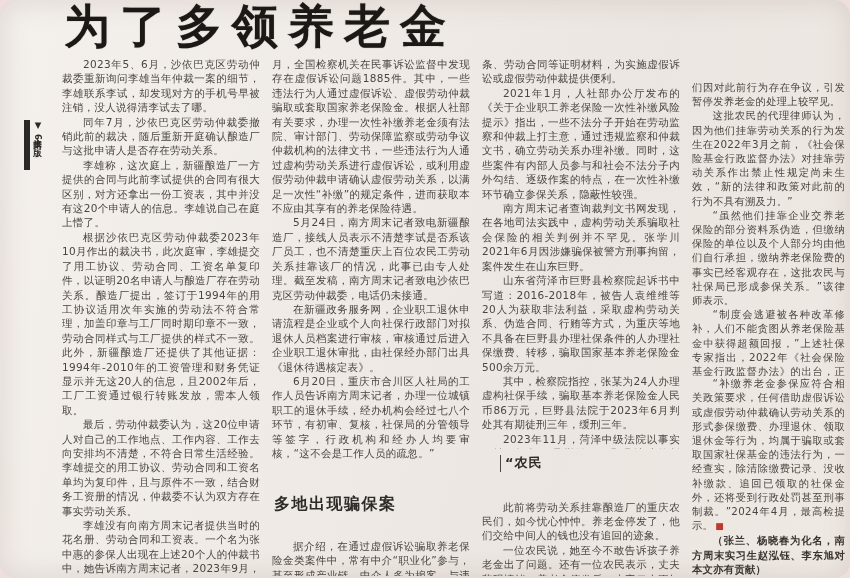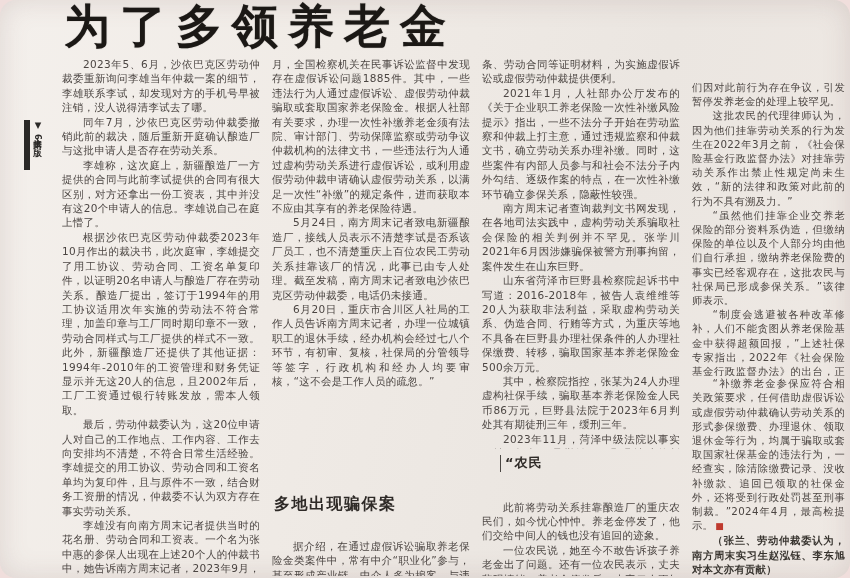--- a/index.html
+++ b/index.html
@@ -58,20 +58,21 @@
       <p>李雄称，这次庭上，新疆酿造厂一方提供的合同与此前李试提供的合同有很大区别，对方还拿出一份工资表，其中并没有这20个申请人的信息。李雄说自己在庭上懵了。</p>
       <p>根据沙依巴克区劳动仲裁委2023年10月作出的裁决书，此次庭审，李雄提交了用工协议、劳动合同、工资名单复印件，以证明20名申请人与酿造厂存在劳动关系。酿造厂提出，签订于1994年的用工协议适用次年实施的劳动法不符合常理，加盖印章与工厂同时期印章不一致，劳动合同样式与工厂提供的样式不一致。此外，新疆酿造厂还提供了其他证据：1994年-2010年的工资管理和财务凭证显示并无这20人的信息，且2002年后，工厂工资通过银行转账发放，需本人领取。</p>
       <p>最后，劳动仲裁委认为，这20位申请人对自己的工作地点、工作内容、工作去向安排均不清楚，不符合日常生活经验。李雄提交的用工协议、劳动合同和工资名单均为复印件，且与原件不一致，结合财务工资册的情况，仲裁委不认为双方存在事实劳动关系。</p>
       <p>李雄没有向南方周末记者提供当时的花名册、劳动合同和工资表。一个名为张中惠的参保人出现在上述20个人的仲裁书中，她告诉南方周末记者，2023年9月，沙依巴克区劳动仲裁委撤销此前的裁决后，她的养老金就被停发了。2024年5月，她也委托律师打官司，成为67名委托人中的一员。</p>
     </div>
 
   <div class="col col2">
     <div class="flow top2 continues">
         <p>月，全国检察机关在民事诉讼监督中发现存在虚假诉讼问题1885件。其中，一些违法行为人通过虚假诉讼、虚假劳动仲裁骗取或套取国家养老保险金。根据人社部有关要求，办理一次性补缴养老金须有法院、审计部门、劳动保障监察或劳动争议仲裁机构的法律文书，一些违法行为人通过虚构劳动关系进行虚假诉讼，或利用虚假劳动仲裁申请确认虚假劳动关系，以满足一次性“补缴”的规定条件，进而获取本不应由其享有的养老保险待遇。</p>
         <p>5月24日，南方周末记者致电新疆酿造厂，接线人员表示不清楚李试是否系该厂员工，也不清楚重庆上百位农民工劳动关系挂靠该厂的情况，此事已由专人处理。截至发稿，南方周末记者致电沙依巴克区劳动仲裁委，电话仍未接通。</p>
+        <p>在新疆政务服务网，企业职工退休申请流程是企业或个人向社保行政部门对拟退休人员档案进行审核，审核通过后进入企业职工退休审批，由社保经办部门出具《退休待遇核定表》。</p>
         <p>6月20日，重庆市合川区人社局的工作人员告诉南方周末记者，办理一位城镇职工的退休手续，经办机构会经过七八个环节，有初审、复核，社保局的分管领导等签字，行政机构和经办人均要审核，“这不会是工作人员的疏忽。”</p>
       </div>
     <h2 class="subhead">多地出现骗保案</h2>
     <div class="flow flex1">
         <p>据介绍，在通过虚假诉讼骗取养老保险金类案件中，常有中介“职业化”参与，甚至形成产业链。中介人多为掮客，与违法行为人恶意串通，相互寻找“虚构劳动关系”目标单位、伪造工资</p>
       </div>
   </div>
 
   <div class="col col3">
     <div class="flow top3 continues">
@@ -92,16 +93,16 @@
   </div>
 
   <div class="col col4">
     <div class="flow flex1 continues">
         <p>们因对此前行为存在争议，引发暂停发养老金的处理上较罕见。</p>
         <p>这批农民的代理律师认为，因为他们挂靠劳动关系的行为发生在2022年3月之前，《社会保险基金行政监督办法》对挂靠劳动关系作出禁止性规定尚未生效，“新的法律和政策对此前的行为不具有溯及力。”</p>
         <p>“虽然他们挂靠企业交养老保险的部分资料系伪造，但缴纳保险的单位以及个人部分均由他们自行承担，缴纳养老保险费的事实已经客观存在，这批农民与社保局已形成参保关系。”该律师表示。</p>
         <p>“制度会逃避被各种改革修补，人们不能贪图从养老保险基金中获得超额回报，”上述社保专家指出，2022年《社会保险基金行政监督办法》的出台，正是为杜绝劳动关系造假挂靠、骗取社保资金。这种情况会导致社保制度在精算上难以平衡，“（参保人实际）交的钱远远少于领的钱，会给系统带来较大风险”。</p>
       </div>
     <p class="closing"><span>“补缴养老金参保应符合相关政策要求，任何借助虚假诉讼或虚假劳动仲裁确认劳动关系的形式参保缴费、办理退休、领取退休金等行为，均属于骗取或套取国家社保基金的违法行为，一经查实，除清除缴费记录、没收补缴款、追回已领取的社保金外，还将受到行政处罚甚至刑事制裁。”2024年4月，最高检提示。</span><span class="endmark">■</span></p>
-    <p class="byline">（张兰、劳动仲裁委认为，南方周末实习生赵泓钰、李东旭对本文亦有贡献）</p>
+    <p class="byline">（张兰、杨晓春为化名，南方周末实习生赵泓钰、李东旭对本文亦有贡献）</p>
   </div>
 
 </div>
 
 </body></html>

